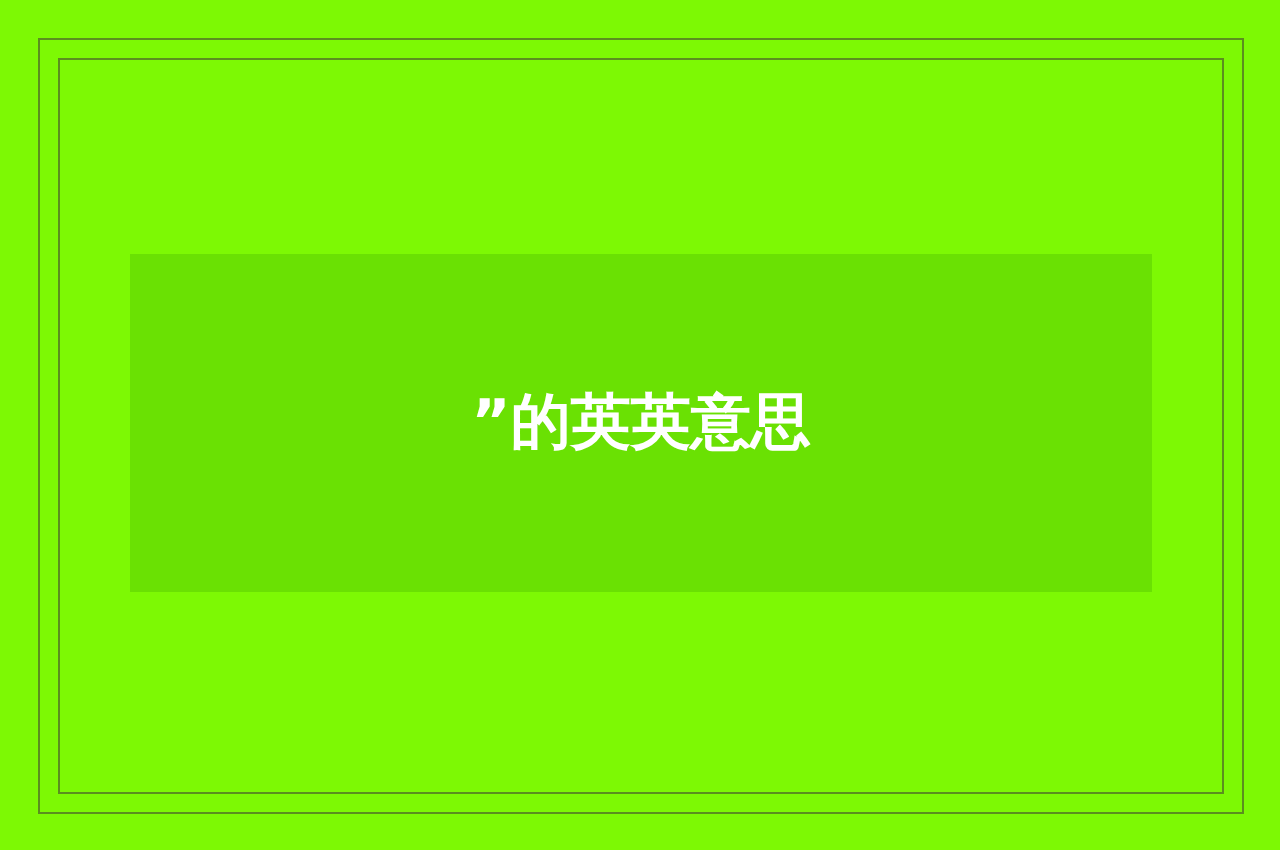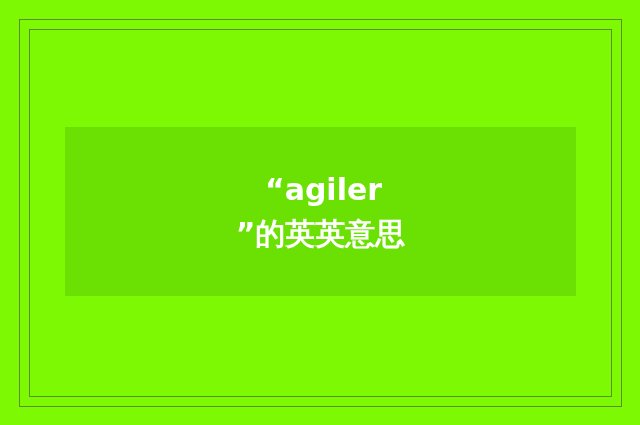--- a/index.html
+++ b/index.html
@@ -81,17 +81,16 @@
 </style>
 </head>
 <body>
 
 <div class="canvas">
 
   <div class="frame-outer"></div>
   <div class="frame-inner"></div>
 
   <div class="title-band">
-    <div class="title-text title-line-1">“agiler</div>
     <div class="title-text title-line-2">”的英英意思</div>
   </div>
 
 </div>
 
 </body></html>

